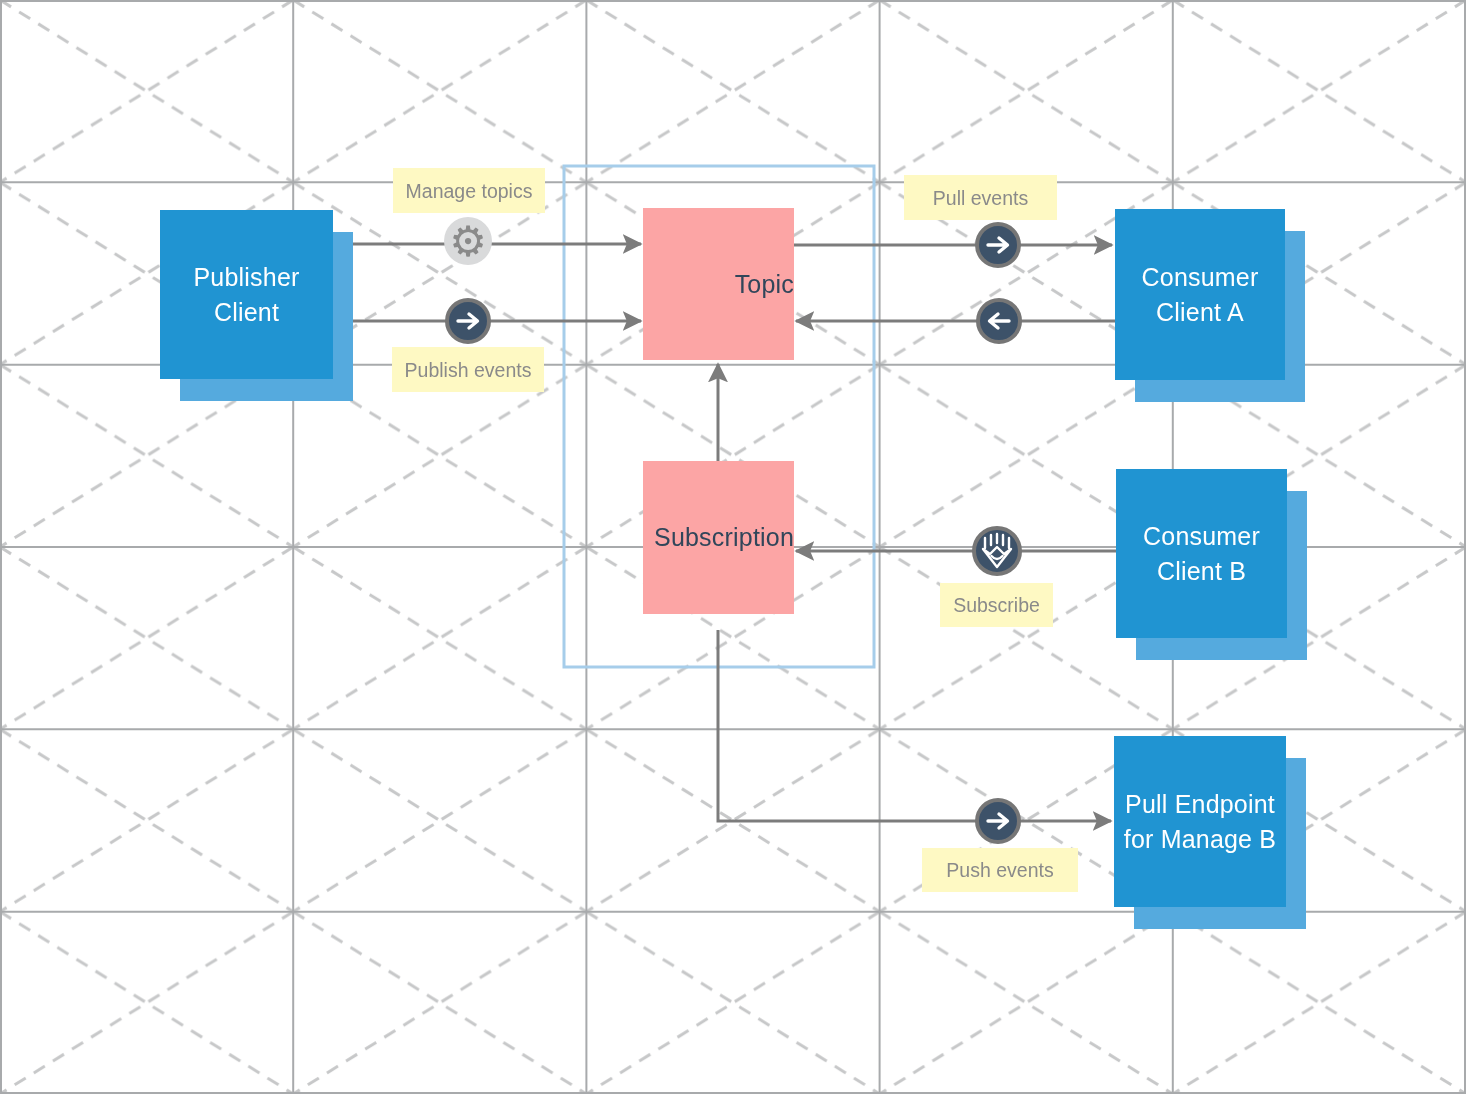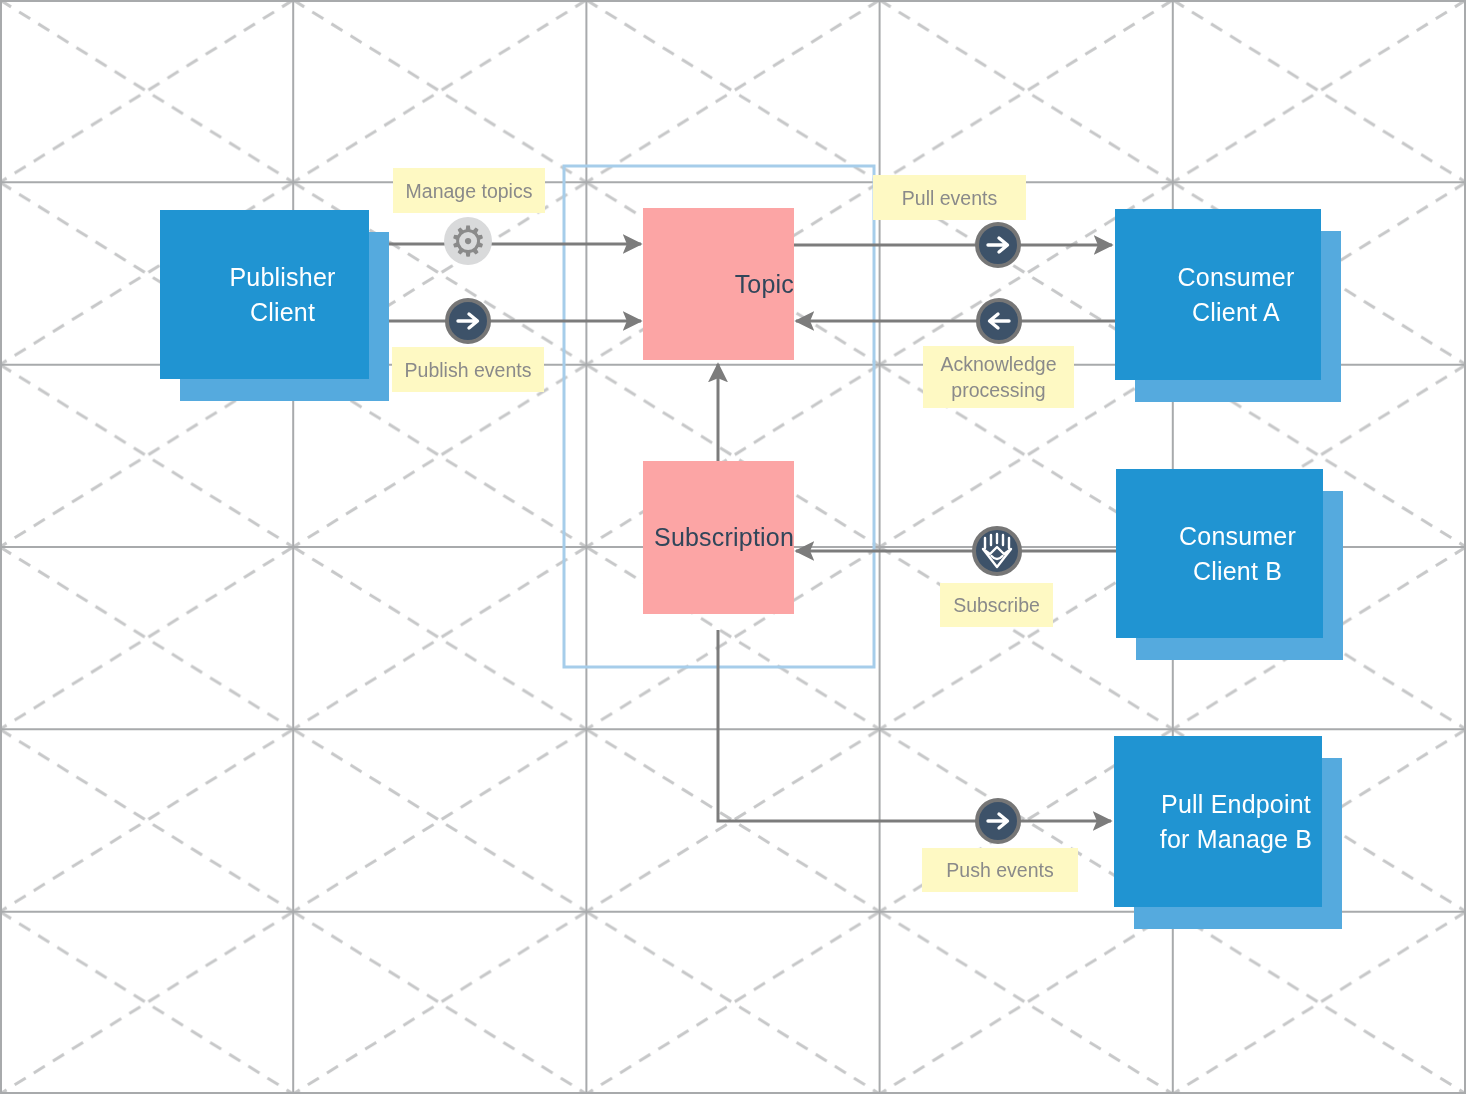--- a/index.html
+++ b/index.html
@@ -5,21 +5,21 @@
   html,body{margin:0;padding:0;background:#ffffff;}
   .canvas{
     position:relative;width:1466px;height:1094px;overflow:hidden;background:#ffffff;
     font-family:"Liberation Sans","DejaVu Sans",sans-serif;
   }
   .canvas svg.bg{position:absolute;left:0;top:0;}
   .node{
     position:absolute;display:flex;flex-direction:column;align-items:center;justify-content:center;
     text-align:center;font-size:25px;line-height:35px;letter-spacing:.2px;
   }
-  .node.blue{background:#2094d2;color:#ffffff;box-shadow:20px 22px 0 0 #55aade;padding-left:36px;}
+  .node.blue{background:#2094d2;color:#ffffff;box-shadow:20px 22px 0 0 #55aade;}
   .node.light{background:#fca5a5;color:#31465a;align-items:flex-end;}
   .elabel{
     position:absolute;background:#fef9c3;display:flex;flex-direction:column;align-items:center;justify-content:center;
     text-align:center;color:#8a8a8a;font-size:19.5px;line-height:26px;
   }
   .elabel span{display:block;}
 </style>
 </head>
 <body>
 
@@ -117,28 +117,24 @@
   </div>
 
   <div class="elabel" style="left:393px;top:168px;width:152px;height:45px;">
     <span>Manage topics</span>
   </div>
 
   <div class="elabel" style="left:392px;top:347px;width:152px;height:45px;">
     <span>Publish events</span>
   </div>
 
-  <div class="elabel" style="left:873px;top:175px;width:153px;height:45px;">
+  <div class="elabel" style="left:904px;top:175px;width:153px;height:45px;">
     <span>Pull events</span>
   </div>
 
-  <div class="elabel" style="left:923px;top:346px;width:151px;height:62px;">
-    <span>Acknowledge</span>
-    <span>processing</span>
-  </div>
 
   <div class="elabel" style="left:940px;top:583px;width:113px;height:44px;">
     <span>Subscribe</span>
   </div>
 
   <div class="elabel" style="left:922px;top:848px;width:156px;height:44px;">
     <span>Push events</span>
   </div>
 
 </div>

